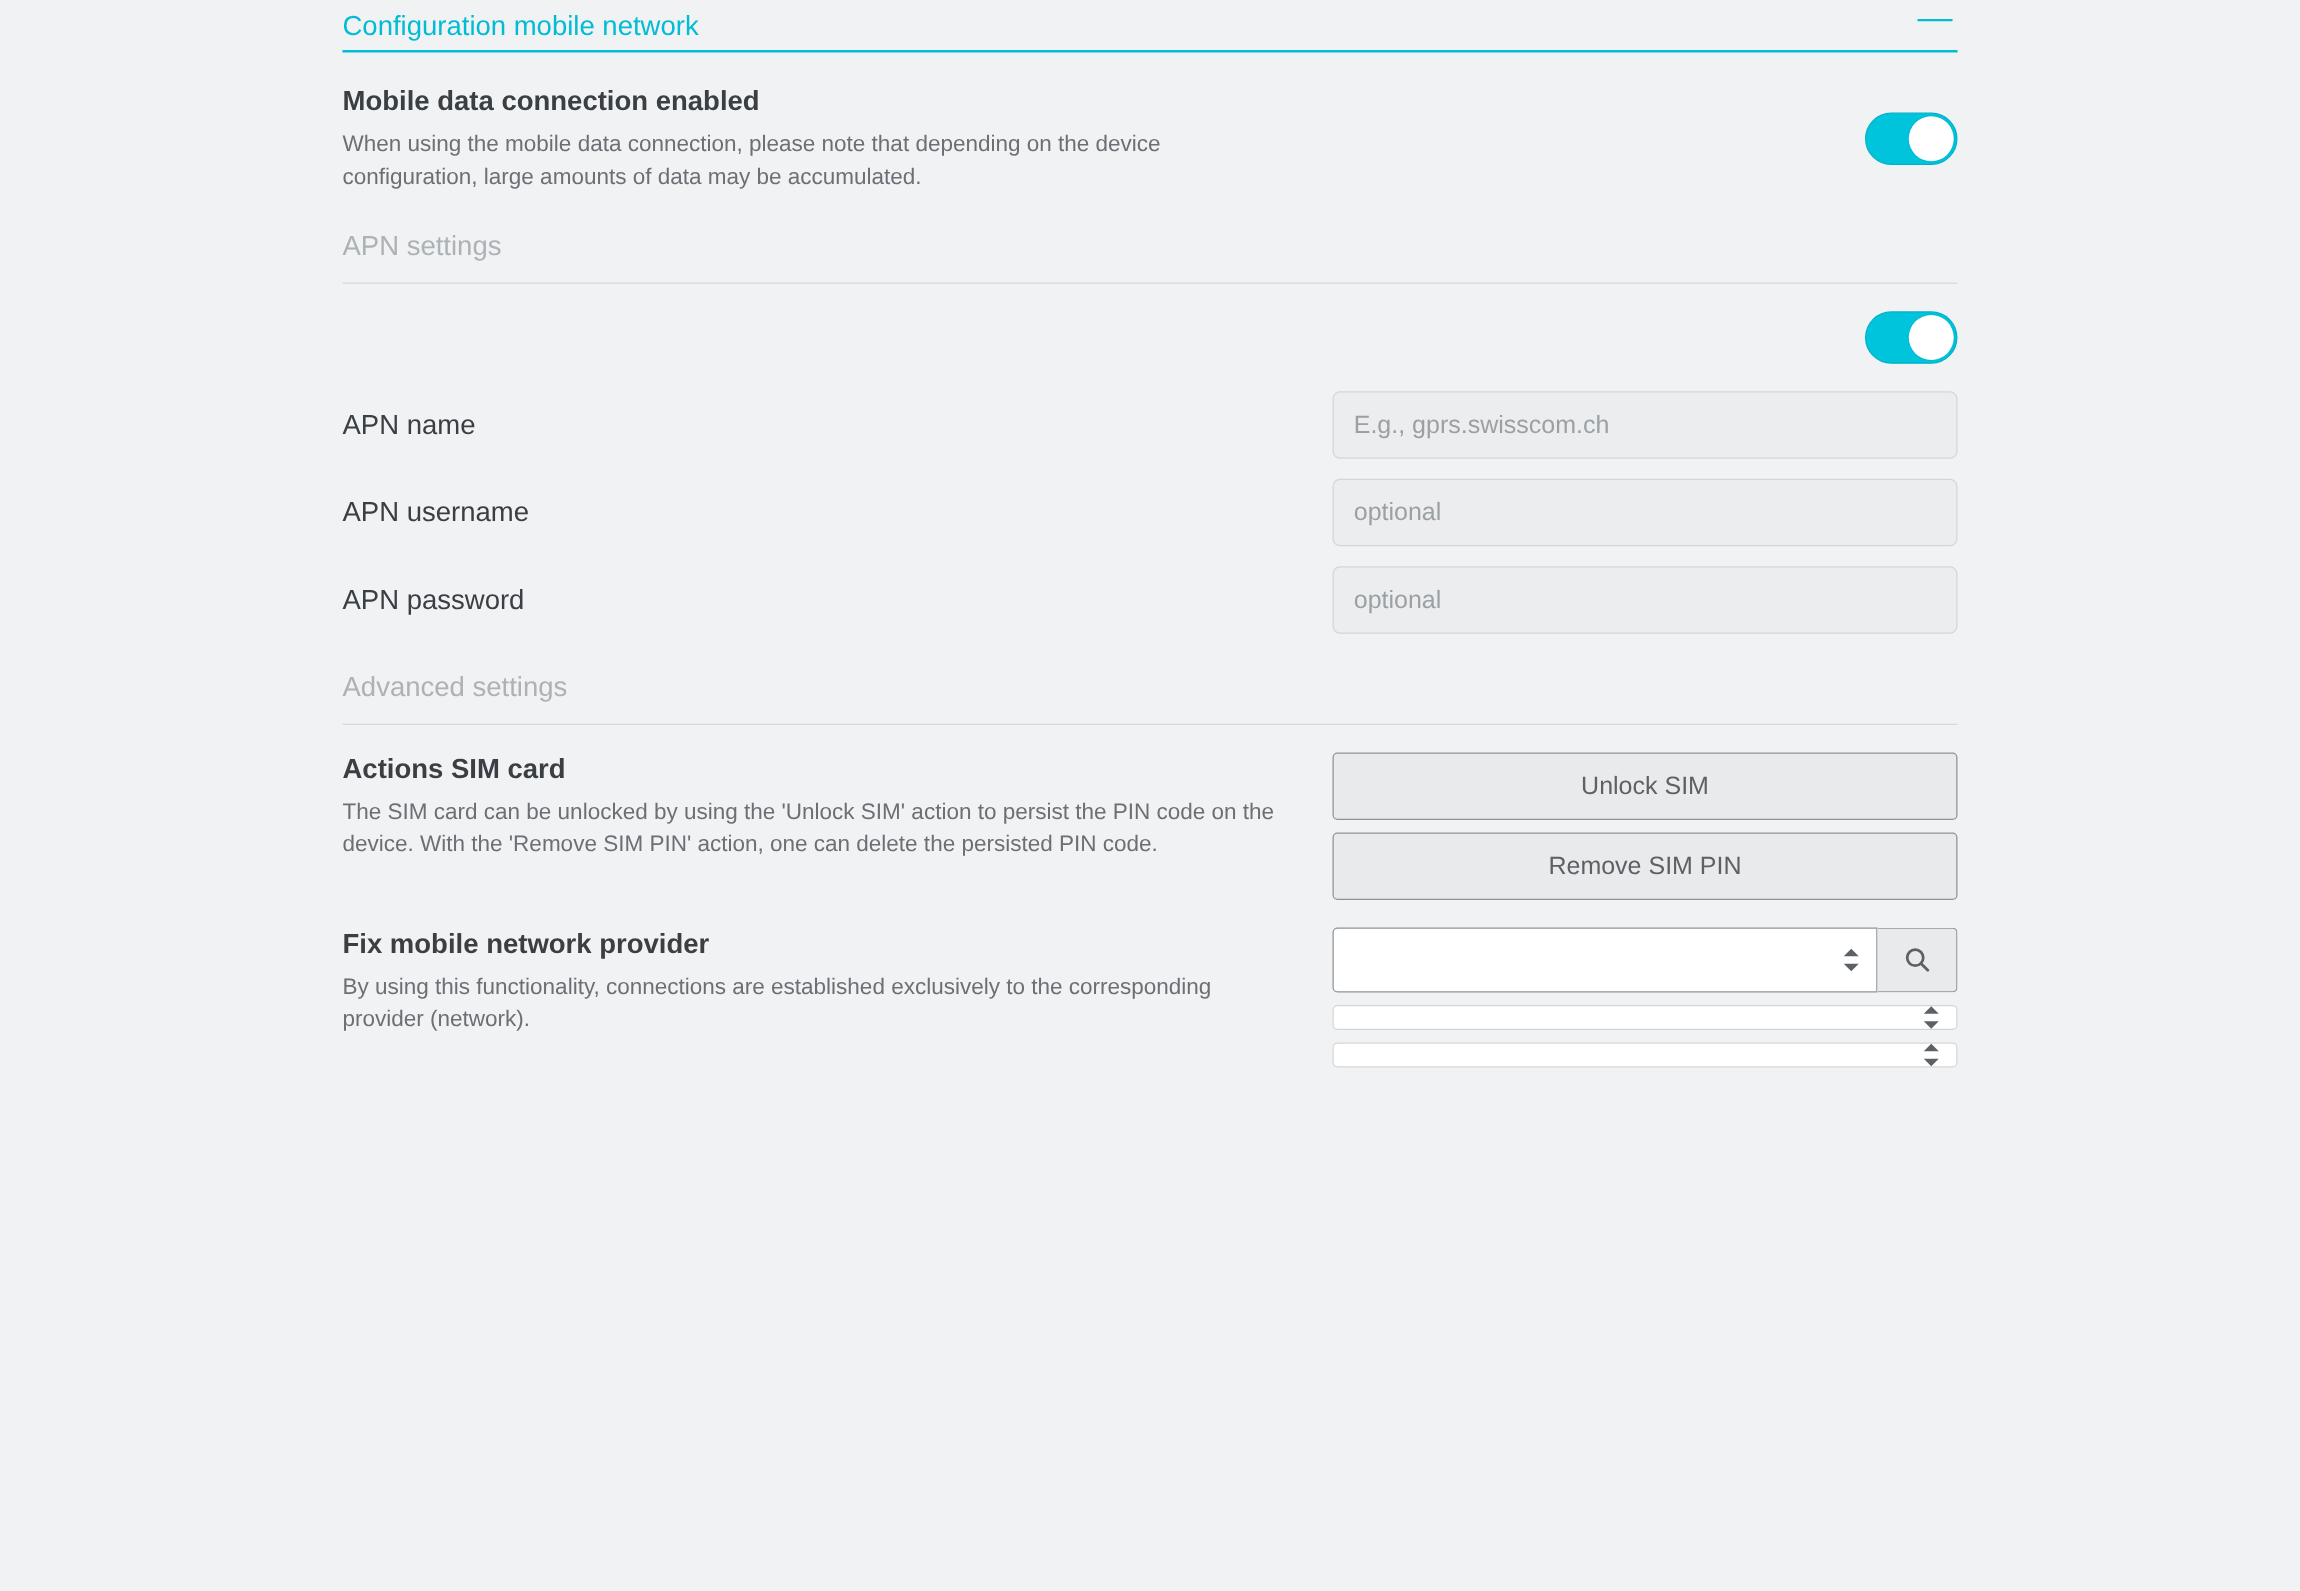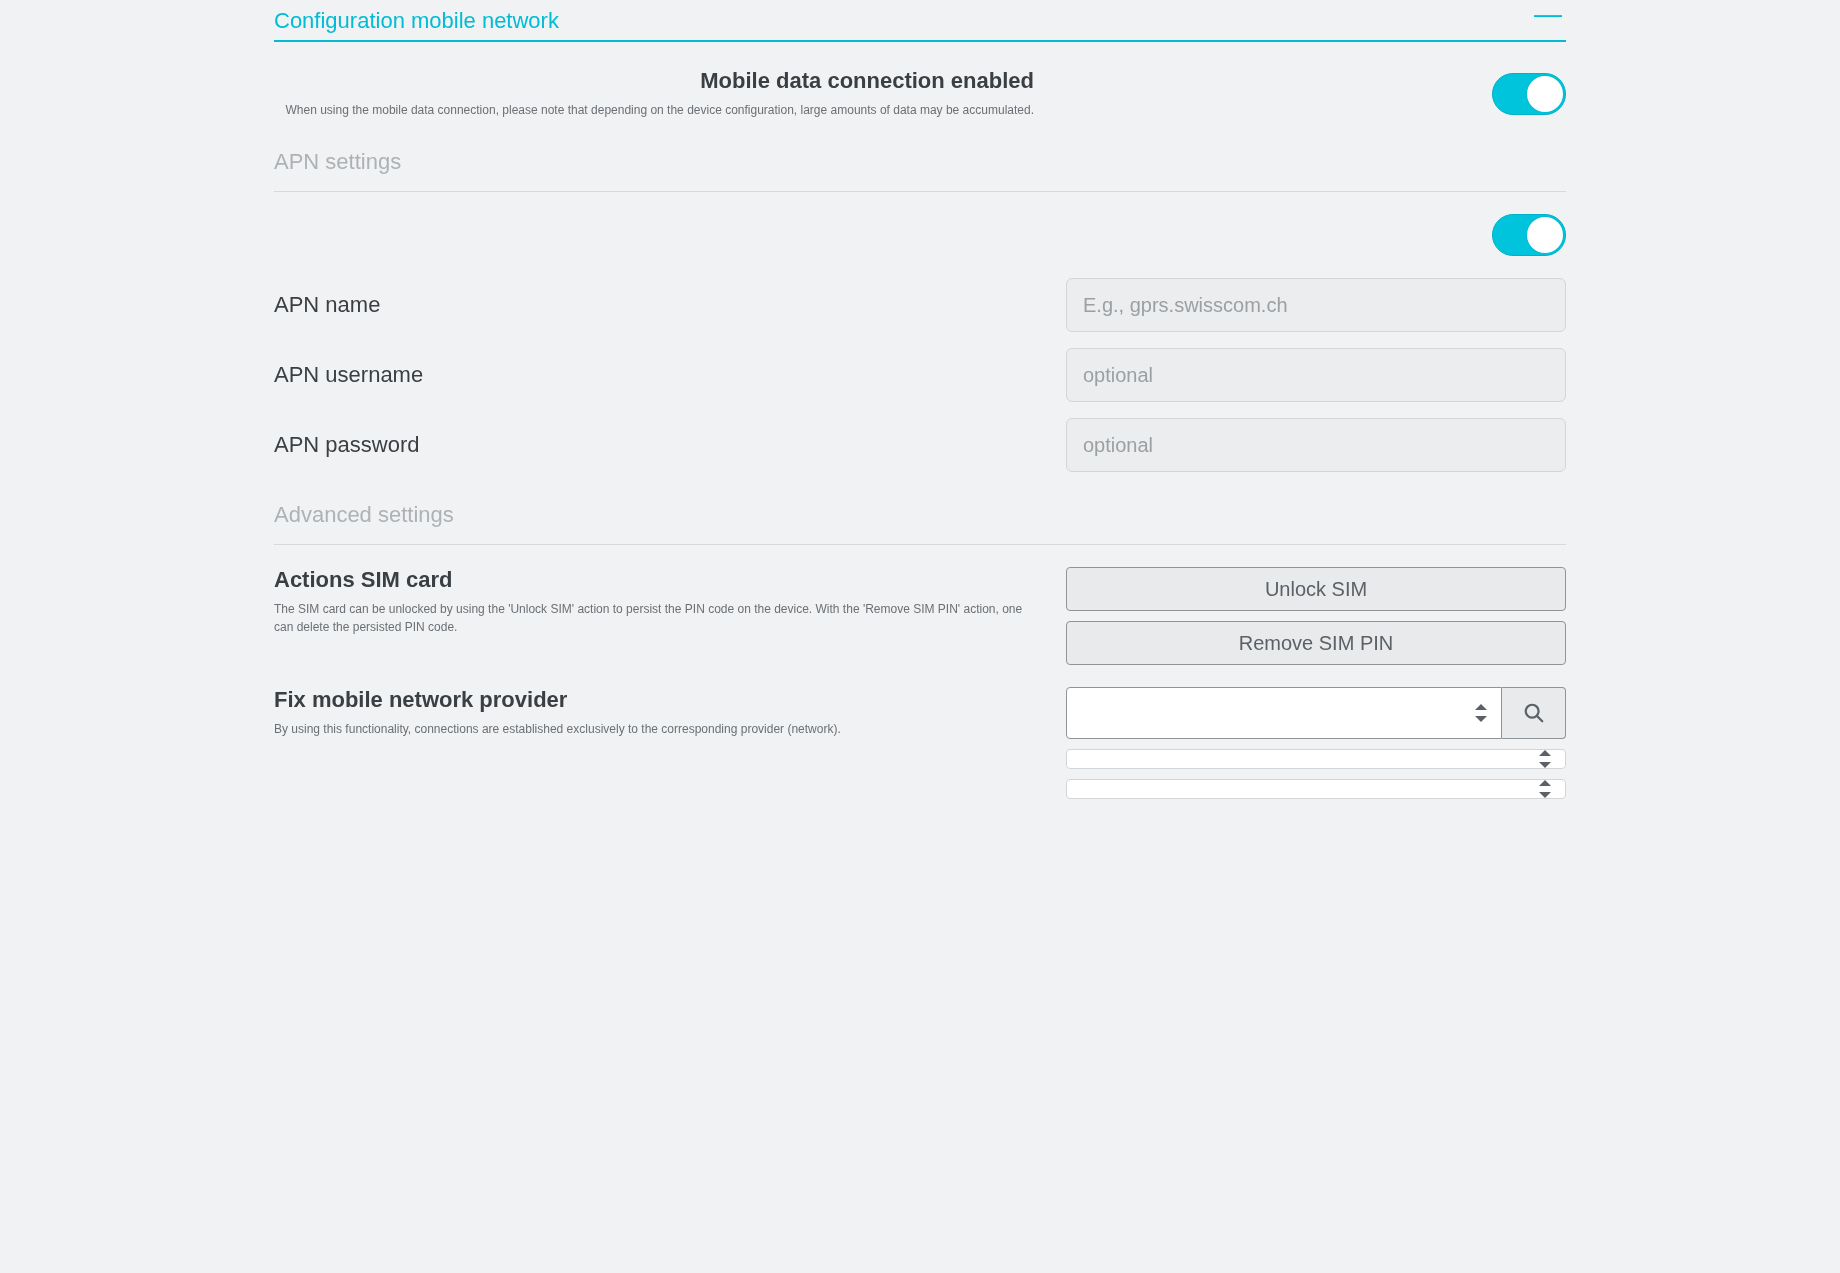--- a/index.html
+++ b/index.html
@@ -51,21 +51,21 @@
   .row .text-col { flex: 1 1 auto; max-width: 760px; }
   .row .ctl-col  { flex: 0 0 500px; display:flex; flex-direction:column; gap:10px; }
 
   .setting-title {
     font-size: 22px;
     font-weight: 600;
     color: #3a3f44;
     margin: 0 0 8px 0;
   }
   .setting-desc {
-    font-size: 12px;
+    font-size: 18px;
     color: #6a7075;
     line-height: 1.45;
     margin: 0;
   }
 
   
   .subsection {
     color: #adb2b6;
     font-size: 22px;
     font-weight: 400;
@@ -85,21 +85,21 @@
     cursor: pointer;
   }
   .toggle .knob {
     position: absolute;
     top: 2px; right: 2px;
     width: 36px; height: 36px;
     background: #fff;
     border-radius: 50%;
     box-shadow: 0 0 0 1px rgba(0,0,0,0.03);
   }
-  .row.toggle-row { align-items: center; text-align: right; }
+  .row.toggle-row { align-items: center; }
   .row.toggle-row .ctl-col { flex: 0 0 auto; align-items:flex-end; }
 
   
   .field-row {
     display: flex;
     align-items: center;
     justify-content: space-between;
     gap: 30px;
     margin-bottom: 16px;
   }
@@ -119,21 +119,21 @@
     border: 1px solid #d3d6d8;
     background: #ecedee;
     font-size: 20px;
     color: #15803d;
   }
   input.txt::placeholder { color: #9aa0a4; }
 
   
   button.wide {
     width: 100%;
-    height: 44px;
+    height: 54px;
     border-radius: 4px;
     border: 1.5px solid #8f9498;
     background: #e8eaeb;
     color: #5b6166;
     font-size: 20px;
     cursor: pointer;
   }
 
   
   .select-search {

